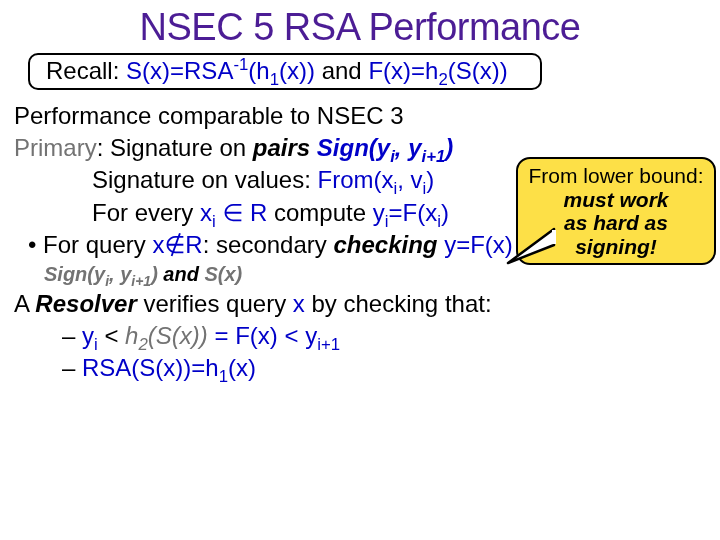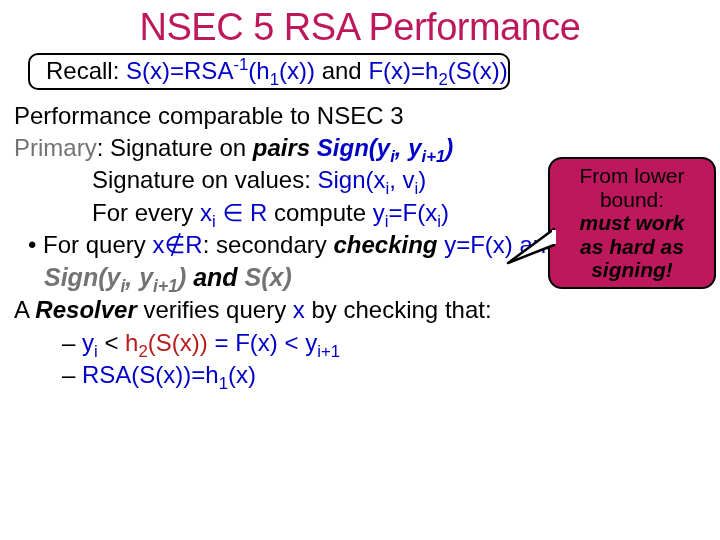--- a/index.html
+++ b/index.html
@@ -16,60 +16,60 @@
     height: 100%;
     padding: 6px 14px 12px 14px;
     position: relative;
   }
   .title {
     text-align: center;
     font-family: "Arial Narrow", Arial, sans-serif;
     font-stretch: condensed;
     font-size: 38px;
     font-weight: 400;
-    color: #be185d;
+    color: #4c1d95;
     letter-spacing: -0.5px;
     margin-bottom: 4px;
   }
   .recall-box {
     border: 2px solid #000;
     border-radius: 10px;
-    padding: 2px 0 3px 16px;
+    padding: 2px 32px 3px 16px;
     font-size: 24px;
     font-family: "Arial Narrow", Arial, sans-serif;
     font-stretch: condensed;
     width: fit-content;
     margin-left: 14px;
     margin-bottom: 10px;
   }
   .content {
     font-family: "Arial Narrow", Arial, sans-serif;
     font-stretch: condensed;
     font-size: 24px;
     line-height: 1.3;
   }
   .content .line { margin-bottom: 1px; }
   .indent1 { padding-left: 78px; }
   .indent2 { padding-left: 30px; }
   .bullet-ind { padding-left: 14px; }
   .dash-ind { padding-left: 48px; }
   .red { color: #737373; }
-  .green { color: #b91c1c; }
+  .green { color: #737373; font-style: italic; }
   .blue { color: #0000c8; }
   .bold { font-weight: bold; font-style: italic; }
   sub { font-size: 0.7em; vertical-align: sub; line-height: 0; }
   sup { font-size: 0.7em; vertical-align: super; line-height: 0; }
   .callout {
     position: absolute;
     right: 4px;
     top: 157px;
-    width: 168px;
+    width: 200px;
     border: 2.5px solid #000;
     border-radius: 14px;
-    background: #be185d;
+    background: #fde047;
     font-family: "Arial Narrow", Arial, sans-serif;
     font-stretch: condensed;
     font-size: 21px;
     text-align: center;
     padding: 5px 4px 5px 4px;
     line-height: 1.12;
   }
   .tail-svg {
     position: absolute;
     right: 164px;
@@ -92,33 +92,33 @@
 
   <div class="content">
 
     <div class="line">Performance comparable to NSEC 3</div>
 
     <div class="line">
       <span class="red">Primary</span><span>: Signature on </span><span class="bold">pairs </span><span class="blue bold"><span>Sign(y</span><sub>i</sub><span>, y</span><sub>i+1</sub><span>)</span></span>
     </div>
 
     <div class="line indent1">
-      <span>Signature on values: </span><span class="blue"><span>Sign(x</span><sub>i</sub><span>, v</span><sub>i</sub><span>)</span></span>
+      <span>Signature on values: </span><span class="blue"><span>From(x</span><sub>i</sub><span>, v</span><sub>i</sub><span>)</span></span>
     </div>
 
     <div class="line indent1" style="margin-top:0">
       <span>For every </span><span class="blue"><span>x</span><sub>i</sub><span> ∈ R</span></span><span> compute </span><span class="blue"><span>y</span><sub>i</sub><span>=F(x</span><sub>i</sub><span>)</span></span>
     </div>
 
 
     <div class="line bullet-ind">
       <span>•  For query </span><span class="blue">x∉R</span><span>: secondary </span><span class="bold">checking </span><span class="blue">y=F(x)</span><span class="blue"> and verifies:</span>
     </div>
 
-    <div class="line indent2" style="font-size:25px">
+    <div class="line indent2" style="font-size:20px">
       <span class="red bold"><span>Sign(y</span><sub>i</sub><span>, y</span><sub>i+1</sub><span>) </span></span><span class="bold">and </span><span class="red bold">S(x)</span>
     </div>
 
     <div class="line">
       <span>A </span><span class="bold">Resolver </span><span>verifies query </span><span class="blue">x</span><span> by checking that:</span>
     </div>
 
     <div class="line dash-ind">
       <span>– </span><span class="blue"><span>y</span><sub>i</sub></span><span> &lt; </span><span class="green"><span>h</span><sub>2</sub><span>(S(x))</span></span><span class="blue"> = F(x) &lt; </span><span class="blue"><span>y</span><sub>i+1</sub></span>
     </div>

